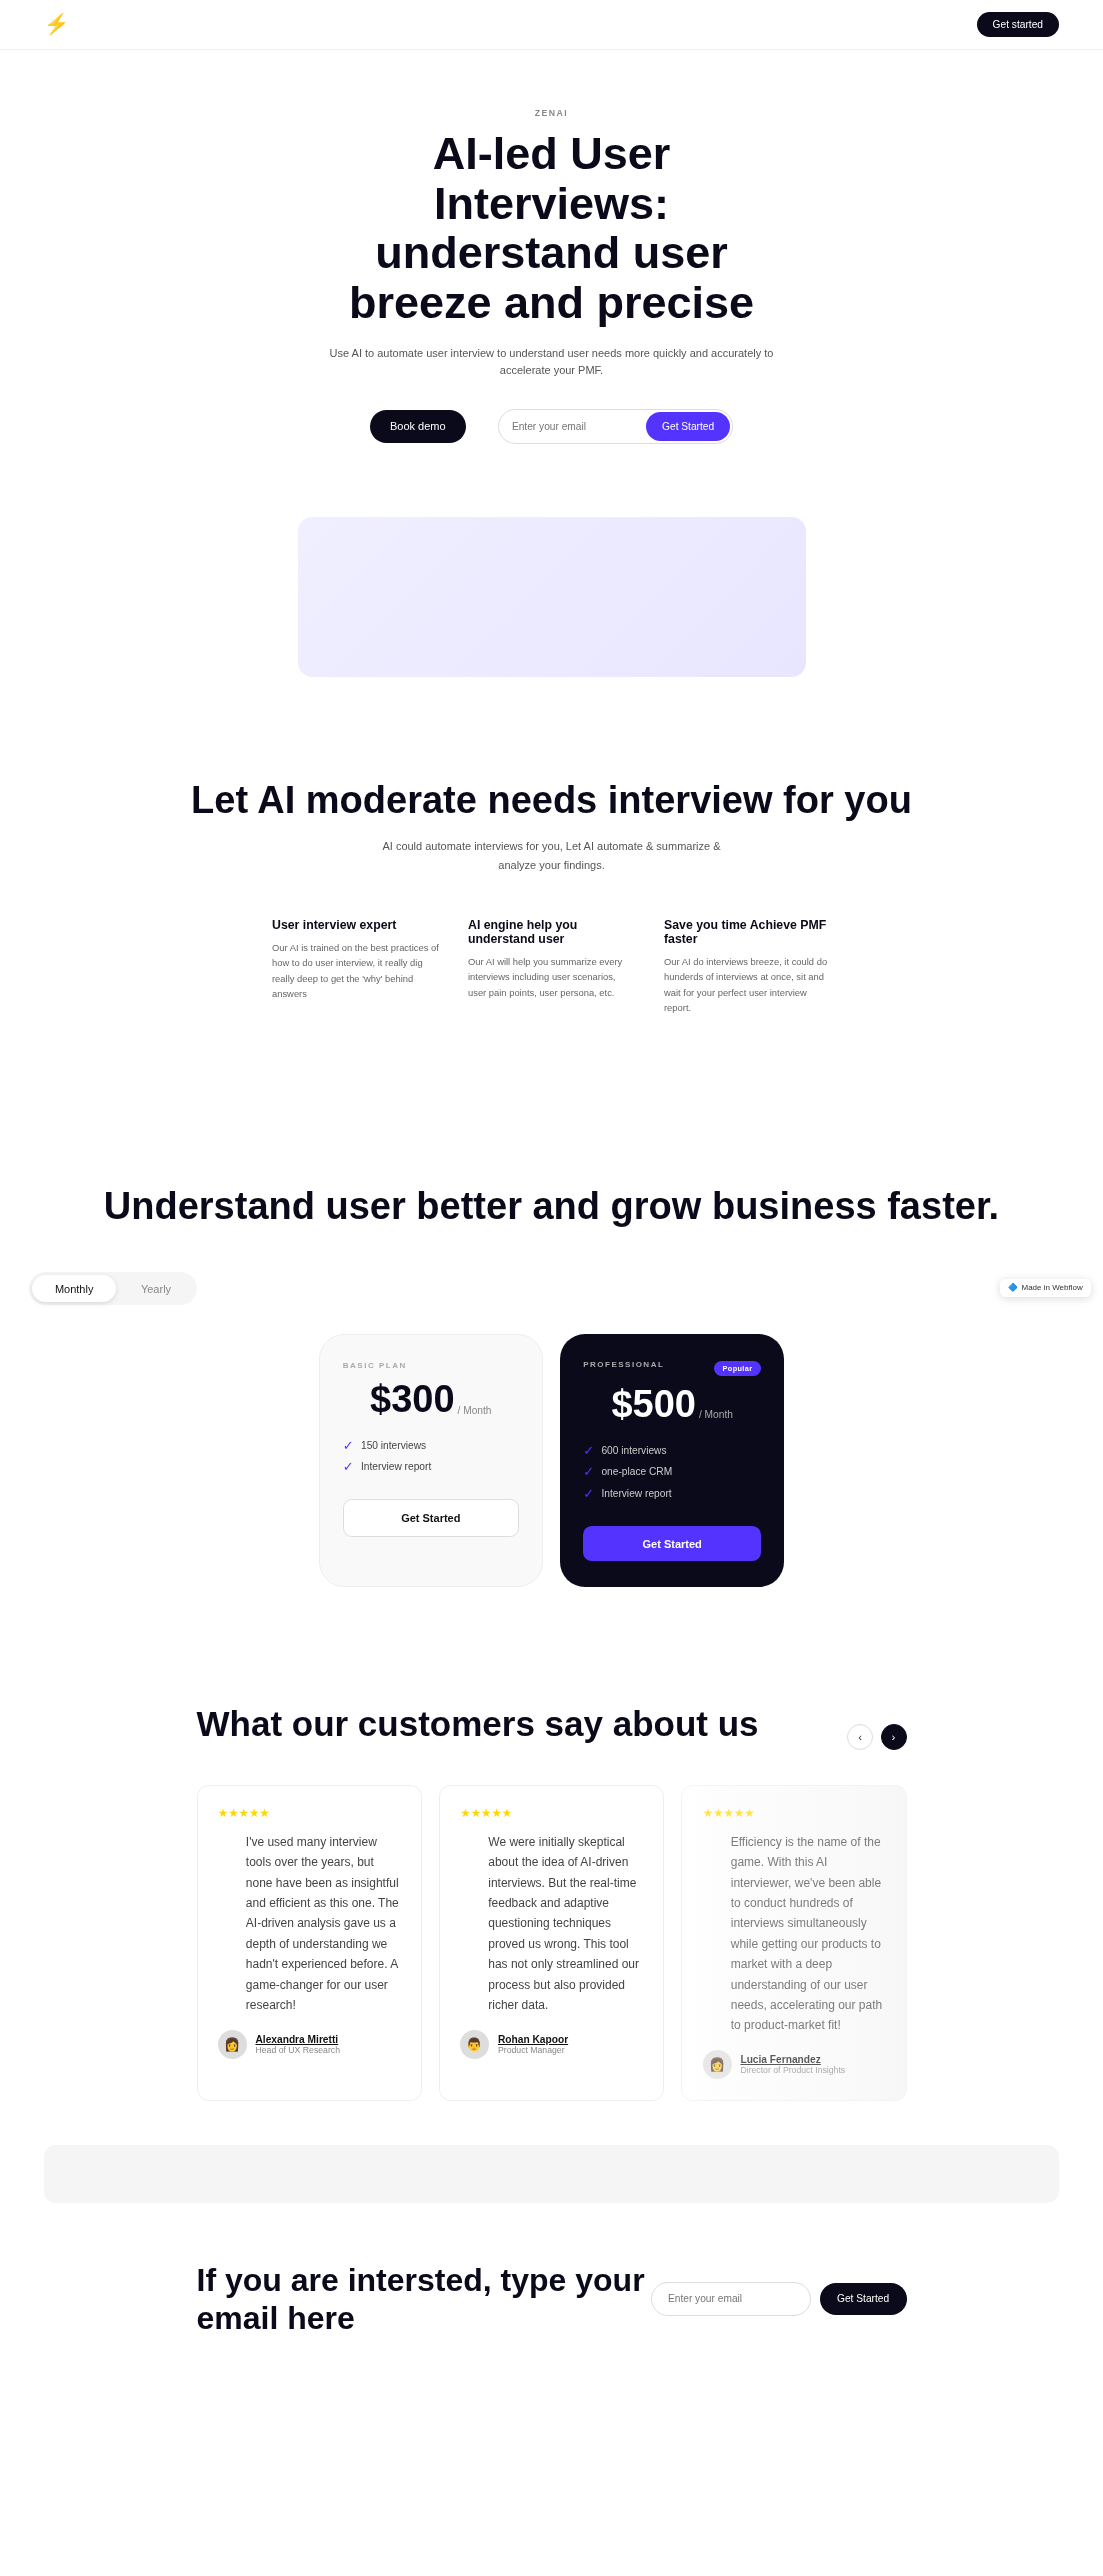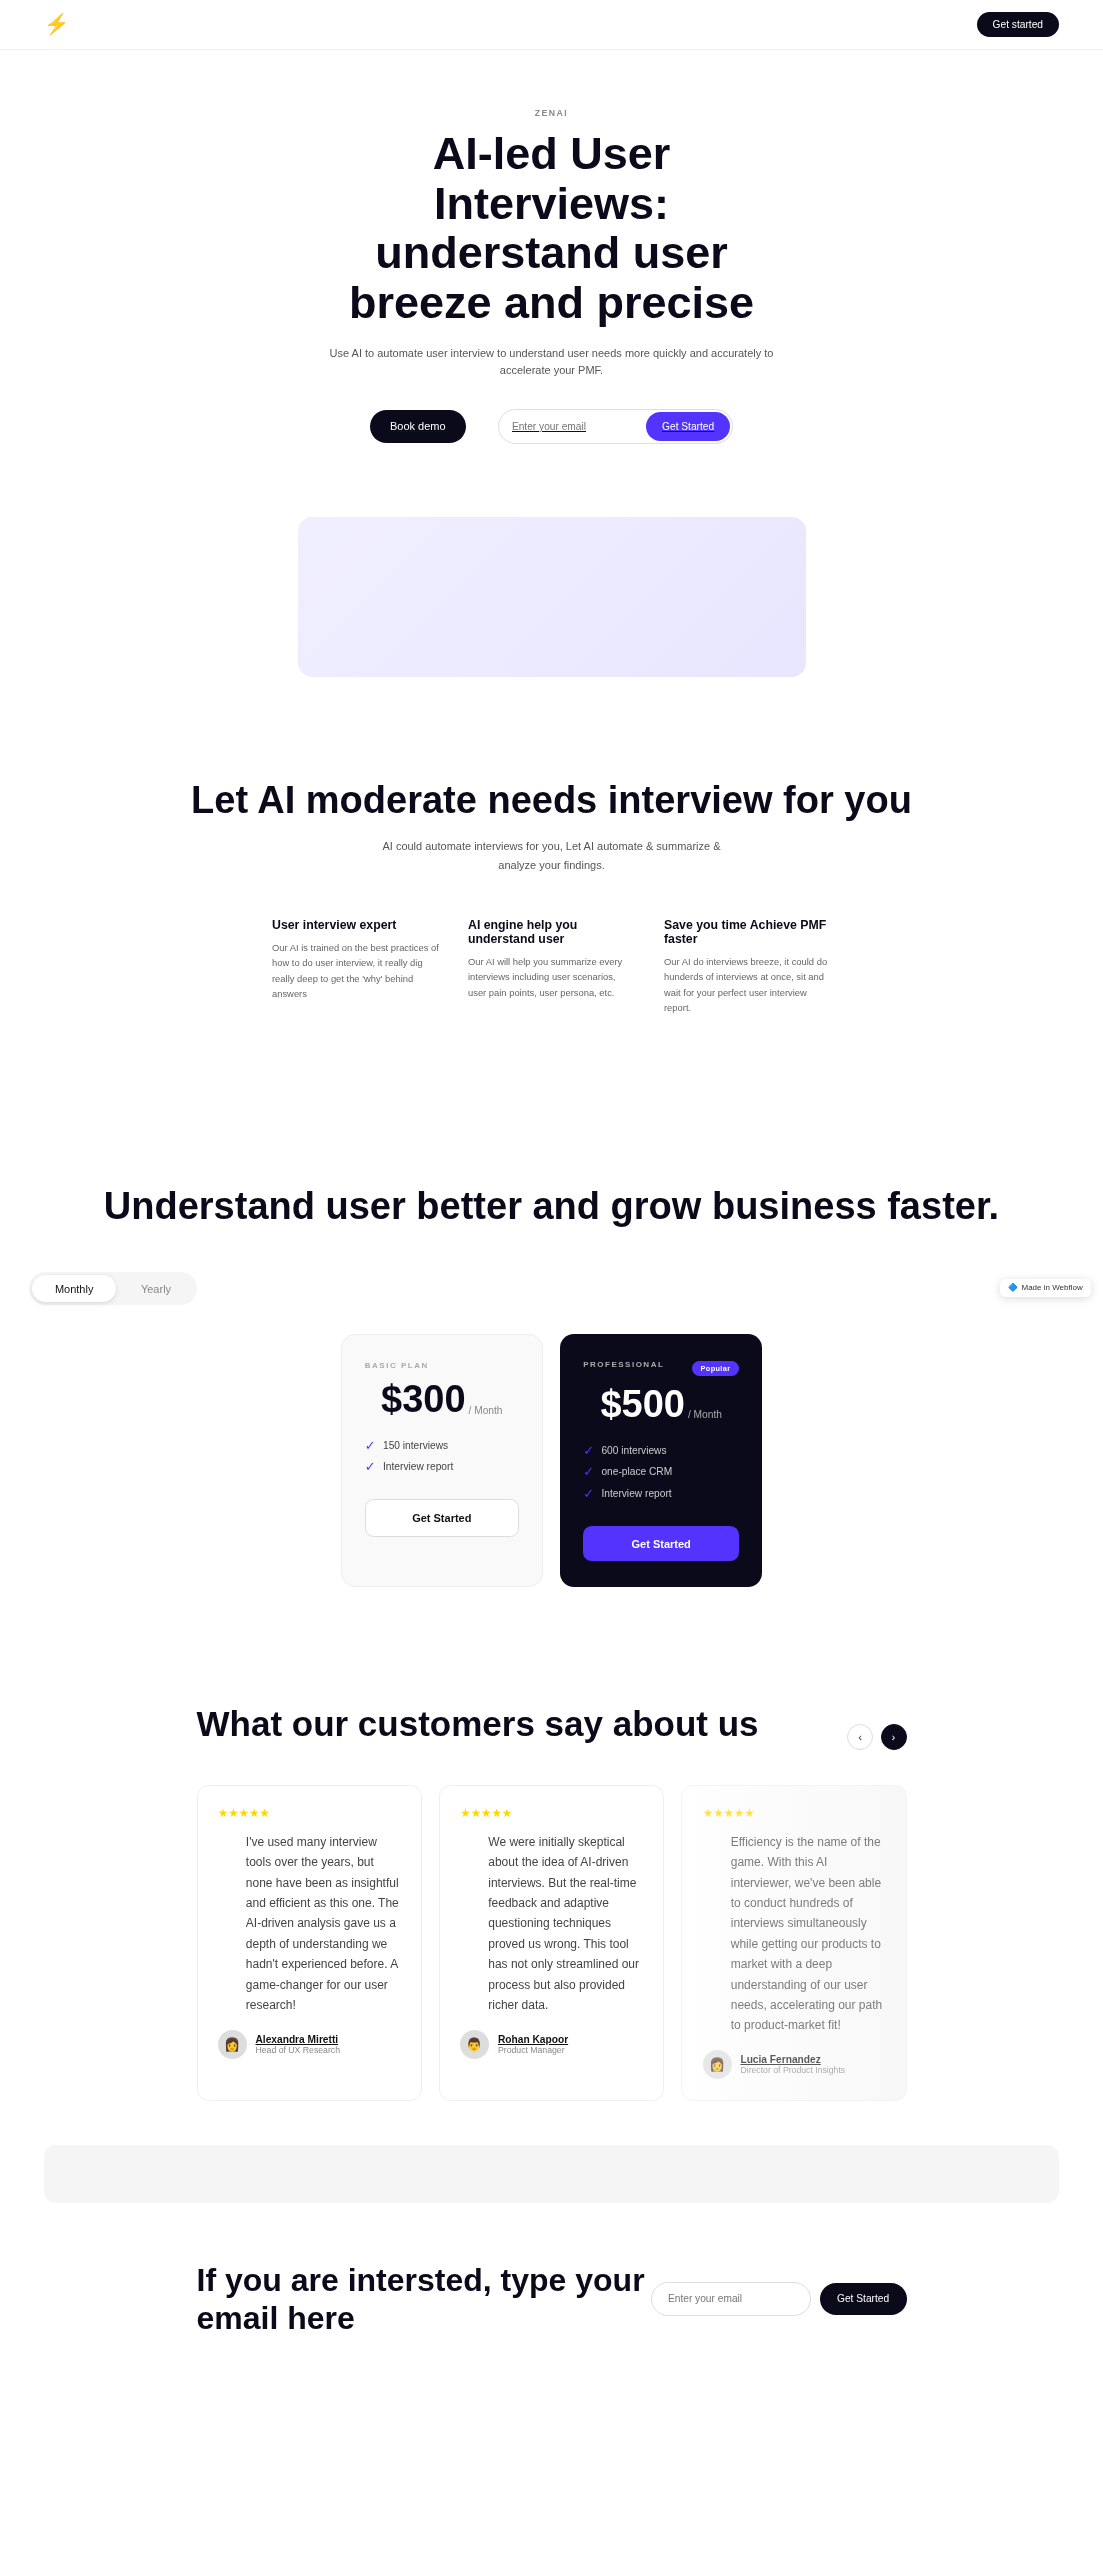--- a/index.html
+++ b/index.html
@@ -19,21 +19,21 @@
     }
 
     
     .hero {
       text-align: center; padding: 58px 29px 44px;
       max-width: 508px; margin: 0 auto;
     }
     .hero-eyebrow { font-size: 8.7px; letter-spacing: 1.5px; color: #888; margin-bottom: 11.6px; font-weight: 600; }
     .hero-title { font-size: 45px; font-weight: 900; line-height: 1.1; color: #0a0a1a; margin-bottom: 17.4px; }
     .hero-subtitle { font-size: 11px; color: #555; line-height: 1.6; margin-bottom: 29px; }
-    .hero-cta { display: flex; justify-content: center; align-items: center; gap: 32px; flex-wrap: wrap; text-decoration: underline; }
+    .hero-cta { display: flex; justify-content: center; align-items: center; gap: 32px; flex-wrap: wrap; }
     .btn-book {
       background: #0a0a1a; color: #fff; border: none; border-radius: 22px;
       padding: 10.2px 20.3px; font-size: 11px; cursor: pointer; font-weight: 500;
     }
     .email-group {
       display: flex; align-items: center; border: 1.1px solid #ddd; border-radius: 22px;
       overflow: hidden; background: #fff;
     }
     .email-group input {
       border: none; outline: none; padding: 8.7px 13px; font-size: 10.2px; color: #555;
@@ -86,21 +86,21 @@
     }
     .toggle-btn.active { background: #fff; box-shadow: 0 1.5px 5.8px rgba(0,0,0,0.12); color: #111; }
     .toggle-btn.inactive { background: transparent; color: #888; }
 
     
     .pricing-cards {
       display: flex; justify-content: center; gap: 17.4px; flex-wrap: wrap;
       max-width: 552px; margin: 0 auto;
     }
     .pricing-card {
-      border-radius: 14px; padding: 26px 23px; width: 202px; text-align: left;
+      border-radius: 25px; padding: 26px 23px; width: 224px; text-align: left;
     }
     .pricing-card.basic {
       background: #f9f9f9; border: 1.1px solid #eee;
     }
     .pricing-card.pro {
       background: #0a0a1a; color: #fff;
     }
     .plan-label { font-size: 8px; letter-spacing: 1.5px; color: #aaa; font-weight: 600; margin-bottom: 8.7px; }
     .pricing-card.pro .plan-label { color: #aaa; }
     .plan-header { display: flex; align-items: center; justify-content: center; margin-bottom: 14px; }

